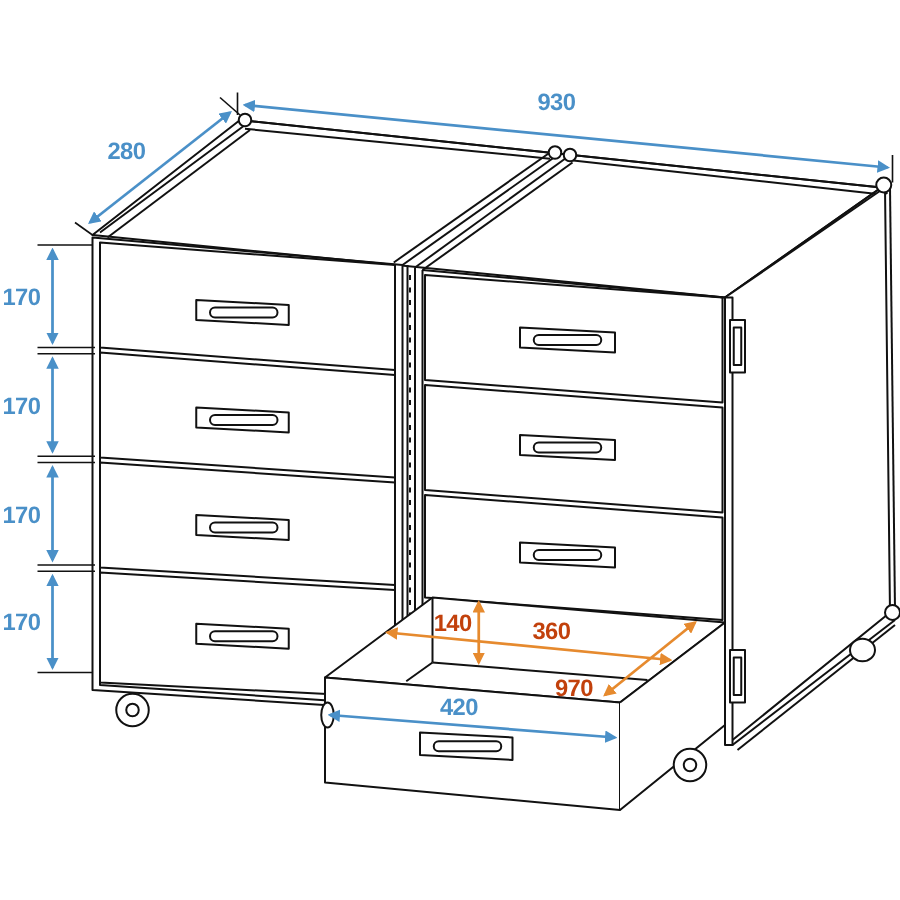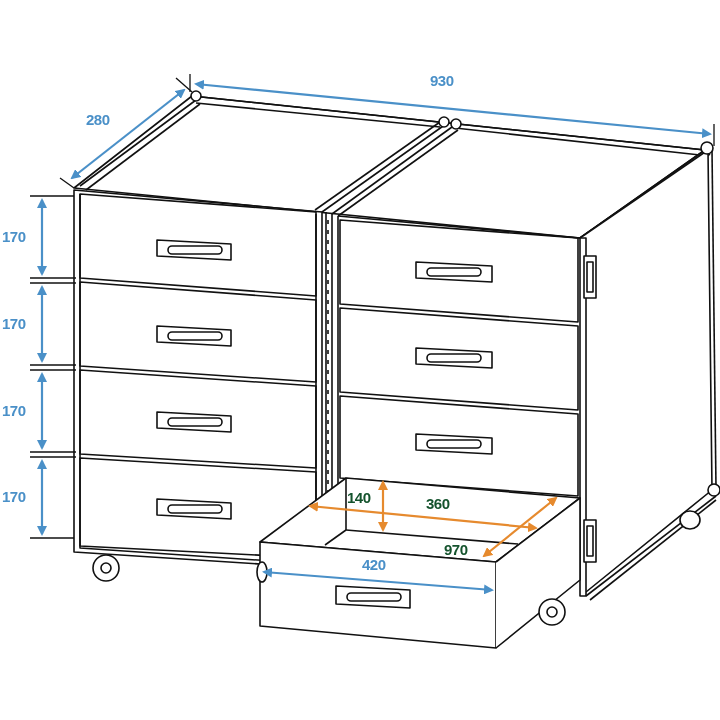--- a/index.html
+++ b/index.html
@@ -1,20 +1,20 @@
 <!DOCTYPE html>
 <html><head>
 <meta charset="utf-8">
 <style>
   html, body { margin: 0; padding: 0; background: #ffffff; }
   body { width: 720px; height: 720px; position: relative; overflow: hidden; font-family: "Liberation Sans", sans-serif; }
   #diagram { position: absolute; left: 0; top: 0; width: 720px; height: 720px; }
-  .lbl { position: absolute; font-family: "Liberation Sans", sans-serif; font-weight: bold; font-size: 15px; line-height: 1; letter-spacing: -0.5px; }
+  .lbl { position: absolute; font-family: "Liberation Sans", sans-serif; font-weight: bold; font-size: 19px; line-height: 1; letter-spacing: -0.5px; }
   .blue { color: #4a90c8; }
-  .orange { color: #14532d; }
+  .orange { color: #c2410c; }
 </style>
 </head>
 <body>
 
 <div id="diagram">
 <svg width="720" height="720" viewBox="0 0 720 720" xmlns="http://www.w3.org/2000/svg">
   <defs>
     <marker id="ab" markerWidth="10" markerHeight="10" refX="8" refY="5" orient="auto-start-reverse" markerUnits="userSpaceOnUse">
       <path d="M0,0 L10,5 L0,10 z" fill="#4a90c8"></path>
     </marker>
@@ -155,16 +155,16 @@
   </g>
 </svg>
 </div>
 
 <div class="lbl blue" style="left:430px;top:73px;">930</div>
 <div class="lbl blue" style="left:86px;top:112px;">280</div>
 <div class="lbl blue" style="left:2px;top:229px;">170</div>
 <div class="lbl blue" style="left:2px;top:316px;">170</div>
 <div class="lbl blue" style="left:2px;top:403px;">170</div>
 <div class="lbl blue" style="left:2px;top:489px;">170</div>
-<div class="lbl blue" style="left:362px;top:557px;">420</div>
+<div class="lbl blue" style="left:352px;top:557px;">420</div>
 <div class="lbl orange" style="left:347px;top:490px;">140</div>
 <div class="lbl orange" style="left:426px;top:496px;">360</div>
 <div class="lbl orange" style="left:444px;top:542px;">970</div>
 
 </body></html>

